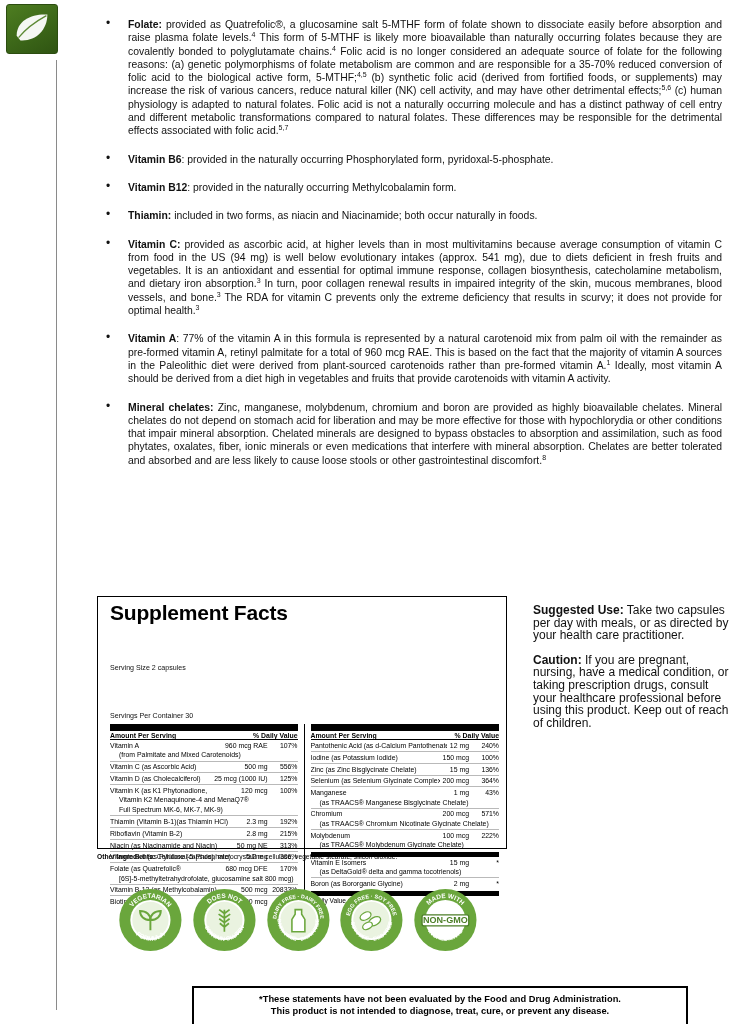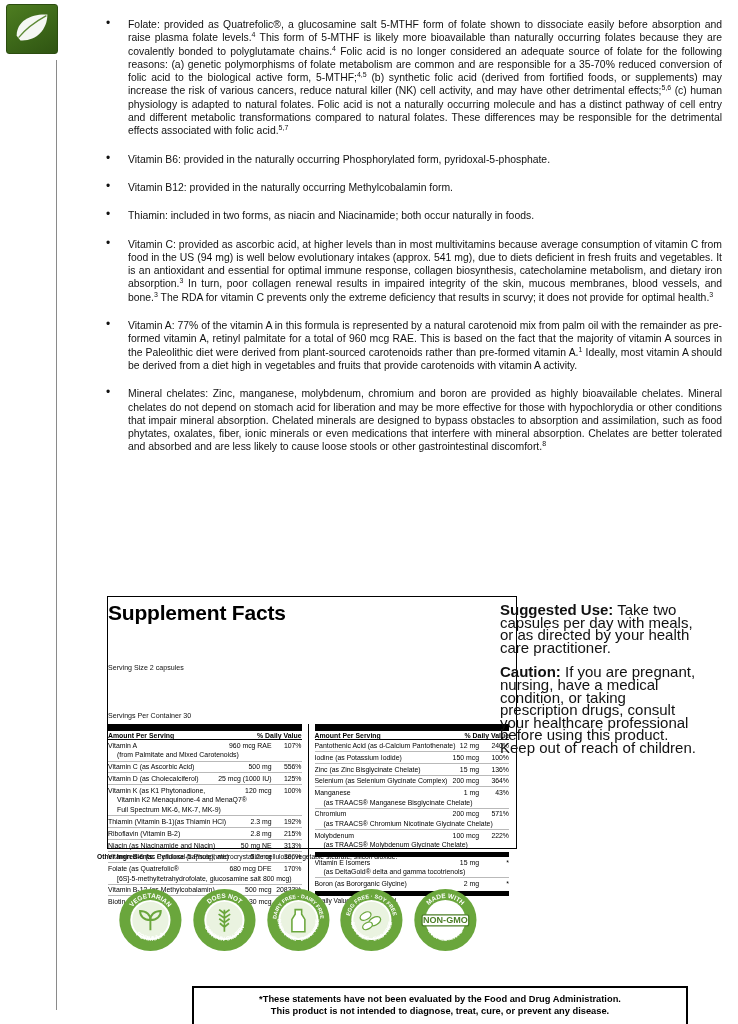--- a/index.html
+++ b/index.html
@@ -63,34 +63,34 @@
     color: #111;
   }
   ul.bullets > li:before {
     content: "\2022";
     position: absolute;
     left: 6px;
     top: -1px;
     font-size: 12px;
     line-height: 13.3px;
   }
-  .term { font-weight: normal; }
+  .term { font-weight: bold; }
   sup { font-size: 7px; vertical-align: super; line-height: 0; }
 
   
   .sf-panel {
     position: absolute;
-    left: 107px;
+    left: 97px;
     top: 596px;
     width: 410px;
     height: 253px;
     border: 1.6px solid #000;
     box-sizing: border-box;
     background: #fff;
-    padding: 5px 7px 3px 0;
+    padding: 5px 7px 3px 12px;
     font-family: "Liberation Sans", sans-serif;
   }
   .sf-title {
     font-size: 21px;
     font-weight: bold;
     letter-spacing: -0.2px;
     line-height: 22px;
     margin: 0 0 1px 0;
   }
   .sf-serv {
@@ -160,24 +160,24 @@
     top: 853px;
     width: 420px;
     font-size: 6.7px;
     line-height: 8.5px;
   }
   .other-ing b { font-weight: bold; }
 
   
   .notes {
     position: absolute;
-    left: 500px;
+    left: 533px;
     top: 604px;
     width: 200px;
-    font-size: 15px;
+    font-size: 12px;
     line-height: 12.6px;
     color: #111;
   }
   .notes p { margin: 0 0 12px 0; }
   .notes b { font-weight: bold; }
 
   
   .badges {
     position: absolute;
     left: 118px;

